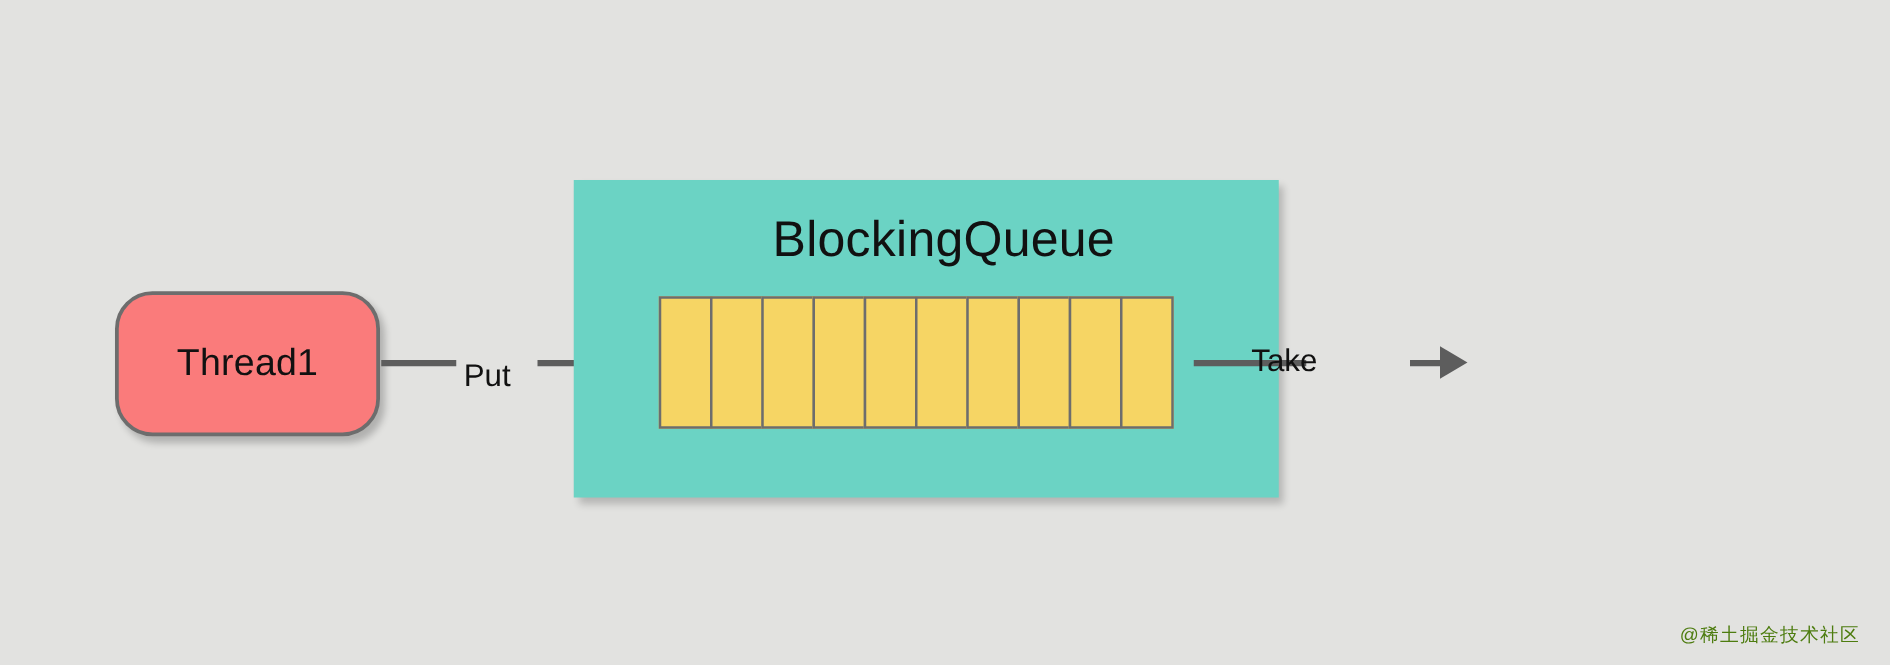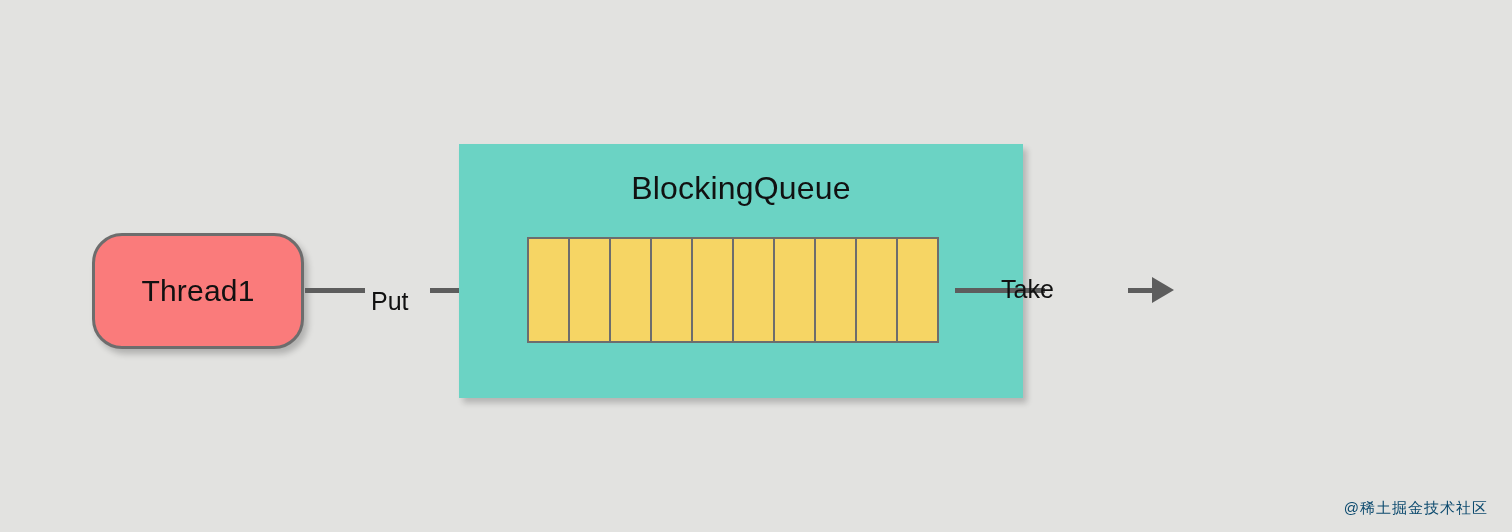--- a/index.html
+++ b/index.html
@@ -56,25 +56,25 @@
     position: absolute;
     left: 459px;
     top: 144px;
     width: 564px;
     height: 254px;
     background: #6bd3c4;
     box-shadow: 4px 5px 6px rgba(0, 0, 0, 0.20);
   }
   #queue-title {
     position: absolute;
-    left: 0;
+    left: 14px;
     top: 26px;
     width: 100%;
     text-align: center;
-    font-size: 32px;
+    font-size: 40px;
     color: #111111;
     letter-spacing: 0.2px;
   }
 
   
   #queue-cells {
     position: absolute;
     left: 68px;
     top: 93px;
     height: 106px;
@@ -121,21 +121,21 @@
   }
   #put-label  { left: 371px;  top: 275px; margin-top: 12px; }
   #take-label { left: 1001px; top: 275px; }
 
   
   #watermark {
     position: absolute;
     right: 24px;
     bottom: 14px;
     font-size: 15px;
-    color: #0c4a6e;
+    color: #4d7c0f;
     letter-spacing: 1px;
     white-space: nowrap;
   }
 </style>
 </head>
 <body>
 
 <div id="canvas">
 
   <div id="thread1-box" class="thread-box">

